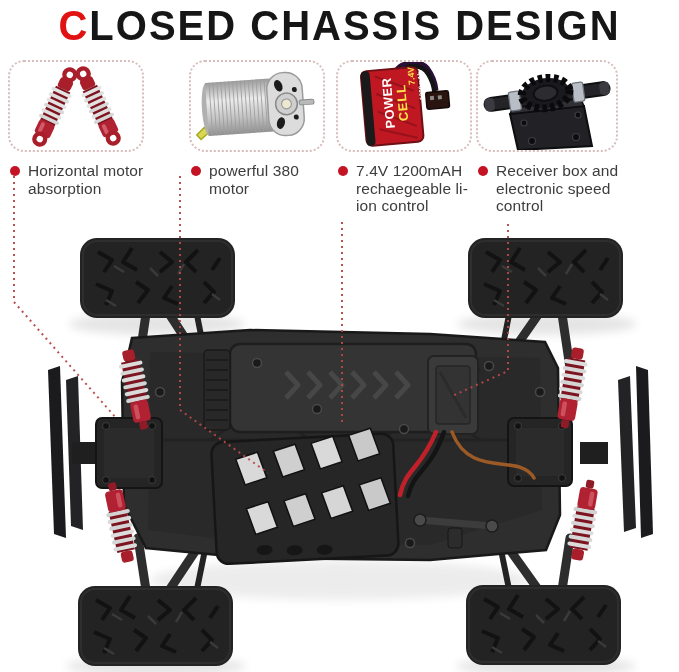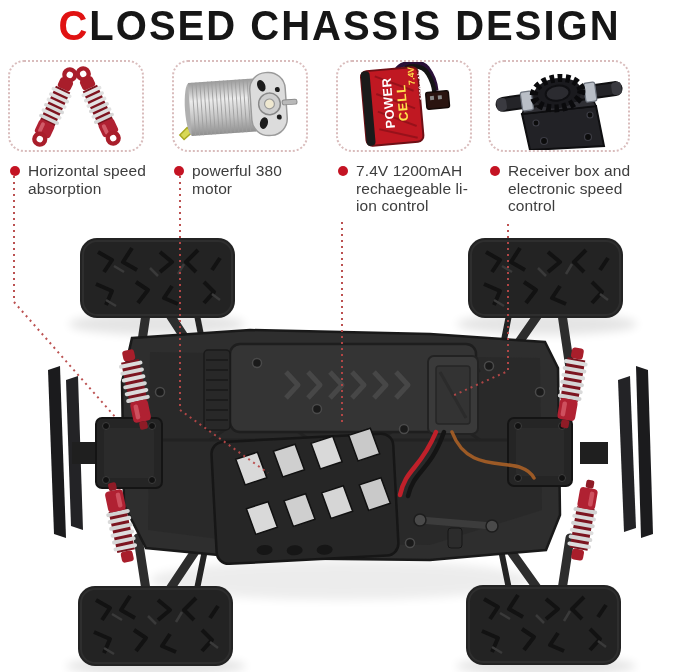--- a/index.html
+++ b/index.html
@@ -13,21 +13,21 @@
     position:absolute;left:0;top:0;width:679px;height:50px;
     text-align:center;
     font-size:40px;font-weight:bold;letter-spacing:2px;
     color:#161616;line-height:48px;
     transform:scaleY(1.04);transform-origin:top center;
     white-space:nowrap;
   }
   .title .hl{color:#e01212;}
   
   .feature{position:absolute;top:60px;width:150px;z-index:2;}
-  .f1{left:8px;}  .f2{left:172px;} .f3{left:336px;} .f4{left:488px;}
+  .f1{left:8px;}  .f2{left:189px;} .f3{left:336px;} .f4{left:476px;}
   .fbox{
     width:136px;height:92px;border:2px dotted #d9bcbc;border-radius:16px;
     background:#ffffff;display:flex;align-items:center;justify-content:center;
     box-sizing:border-box;
   }
   .f4 .fbox{width:142px;}
   .flabel-row{display:flex;margin-top:10px;}
   .bullet{
     width:10px;height:10px;border-radius:50%;background:#c41323;
     flex:0 0 10px;margin:4px 8px 0 2px;
@@ -65,21 +65,21 @@
           <rect x="-5.5" y="51" width="4" height="11" rx="2" fill="#da6a76" opacity="0.8"></rect>
           <circle cx="0" cy="68" r="5.5" fill="none" stroke="#a91e2b" stroke-width="4.5"></circle>
         </g>
       </defs>
       <use href="#fshock" transform="translate(59,16) rotate(25)"></use>
       <use href="#fshock" transform="translate(76,15) rotate(-25)"></use>
     </svg>
   </div>
   <div class="flabel-row">
     <div class="bullet"></div>
-    <div class="flabel">Horizontal speed absorption</div>
+    <div class="flabel">Horizontal motor absorption</div>
   </div>
 </div>
 
 <div class="feature f2">
   <div class="fbox">
     <svg width="132" height="88" viewBox="0 0 134 88">
       <defs>
         <linearGradient id="mg" x1="0" y1="0" x2="0" y2="1">
           <stop offset="0" stop-color="#9a9a9a"></stop>
           <stop offset="0.35" stop-color="#ececec"></stop>

